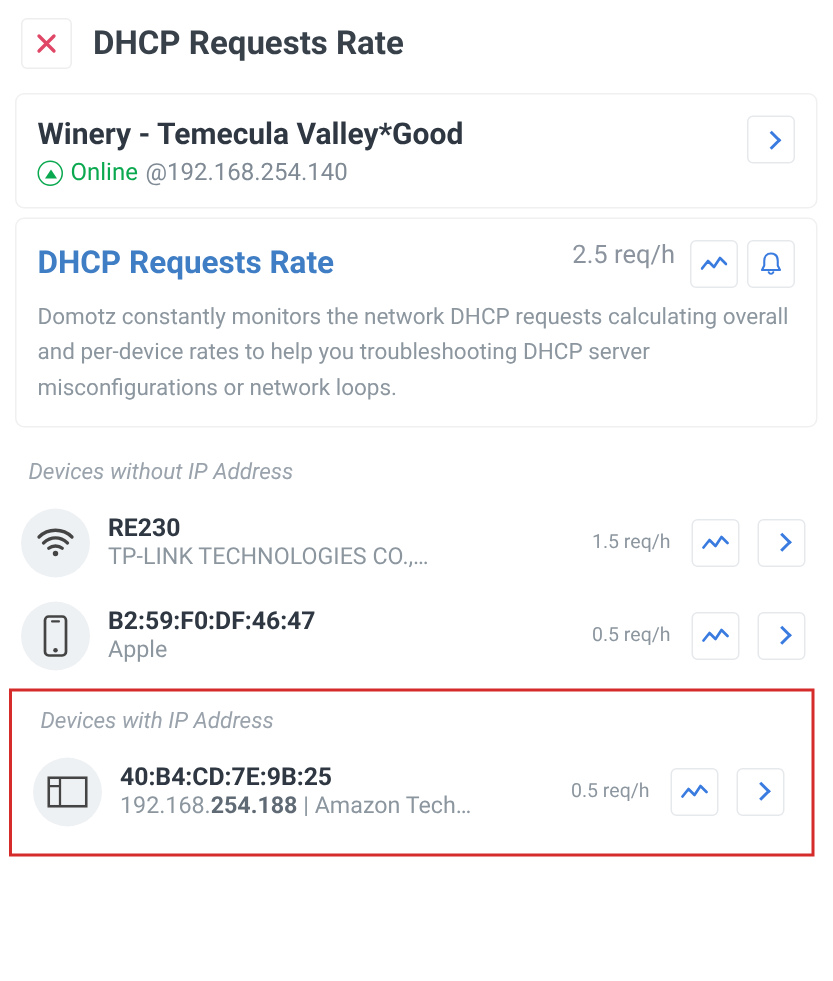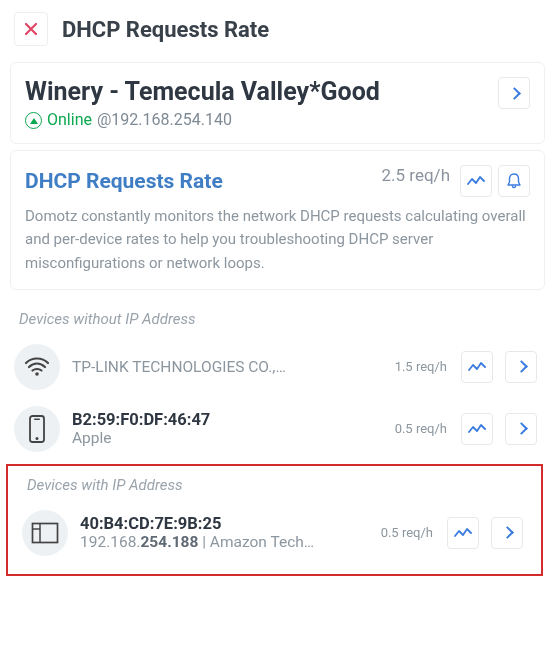--- a/index.html
+++ b/index.html
@@ -36,21 +36,21 @@
       border-radius: 6px;
       padding: 14px 14px;
       background: #fff;
     }
     .panel-top {
       display: flex;
       justify-content: space-between;
       align-items: flex-start;
     }
     .agent-title {
-      font-size: 25px;
+      font-size: 20px;
       font-weight: 700;
       color: #2f3842;
       margin-bottom: 4px;
     }
     .agent-status-row { display: flex; align-items: flex-end; gap: 5px; font-size: 16px; }
     .online-icon { width: 17px; height: 17px; border: 1.5px solid #0aa84f; border-radius: 50%; display:flex; align-items:center; justify-content:center;}
     .online-icon::after{ content:""; border-left:4px solid transparent; border-right:4px solid transparent; border-bottom:6px solid #0aa84f;}
     .online-text { color: #0aa84f; }
     .ip-text { color: #7f8a95; }
     .chev-btn {
@@ -157,20 +157,21 @@
 <div class="group-label">Devices without IP Address</div>
 
 <div class="device-row">
   <div class="device-icon-wrap">
     <svg width="26" height="20" viewBox="0 0 26 20">
         <path d="M2 6 C8 0 18 0 24 6 M5 10 C10 5.5 16 5.5 21 10 M8.5 13.5 C11 11.5 15 11.5 17.5 13.5" stroke="#444" stroke-width="2.2" fill="none" stroke-linecap="round"></path>
         <circle cx="13" cy="17" r="1.8" fill="#444"></circle>
       </svg>
   </div>
   <div class="device-info">
+    <div class="device-name">RE230</div>
     <div class="device-sub">TP-LINK TECHNOLOGIES CO.,…</div>
   </div>
   <span class="device-rate">1.5 req/h</span>
   <div class="small-btn">
     <svg width="18" height="12" viewBox="0 0 18 12">
         <path d="M1 9 L5 4 L9 8 L13 2 L17 6" stroke="#3a7be0" stroke-width="1.8" fill="none" stroke-linecap="round" stroke-linejoin="round"></path>
       </svg>
   </div>
   <div class="small-btn">
     <span class="chev"></span>

